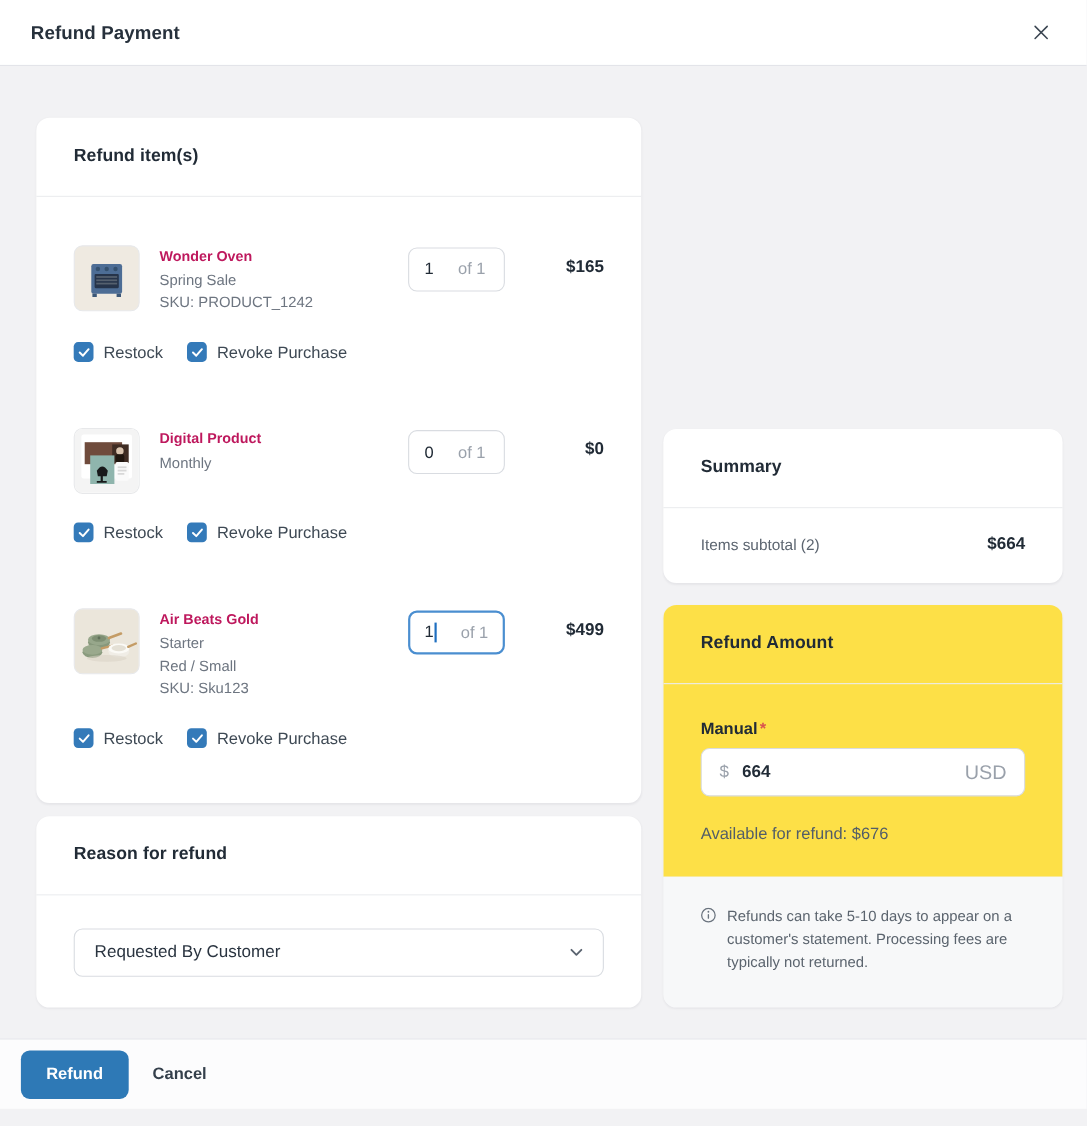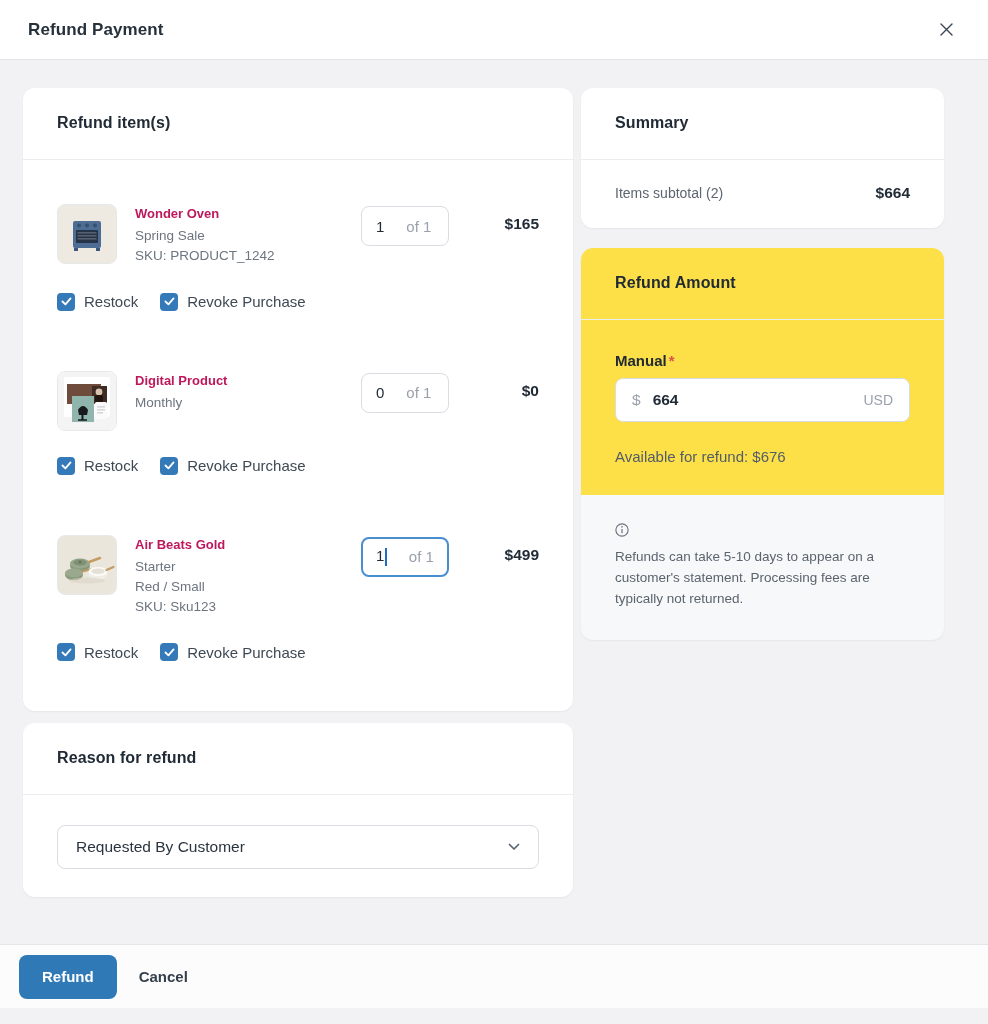--- a/index.html
+++ b/index.html
@@ -17,21 +17,21 @@
     padding:0 28px;
   }
   .modal-title { font-size:17px; font-weight:600; color:#27313c; letter-spacing:.1px; }
   .close-btn {
     width:28px; height:28px; display:flex; align-items:center; justify-content:center;
     cursor:pointer; color:#3b4652;
   }
 
   
   .content {
-    height:884px; padding:28px 23px; display:flex; gap:8px; align-items:flex-start;
+    height:884px; padding:28px 33px; display:flex; gap:20px; align-items:flex-end;
   }
   .card {
     background:#ffffff; border-radius:12px;
     box-shadow:0 1px 2px rgba(16,24,40,.05);
   }
   .card-head { padding:26px 34px 27px; border-bottom:1px solid #ebedef; }
   .card-head h2 { font-size:16px; font-weight:700; color:#212b36; letter-spacing:.1px; }
 
   .col-left  { width:550px; flex:none; }
   .col-right { width:363px; flex:none; }
@@ -92,27 +92,27 @@
   .req { color:#d9534f; font-weight:600; margin-left:2px; }
   .amount-input {
     height:44px; border:1px solid #d9dce1; border-radius:8px; background:#fff;
     display:flex; align-items:center; padding:0 16px; gap:12px;
   }
   .cur-prefix { font-size:15.5px; color:#9aa1ab; }
   .amount-field {
     border:none; outline:none; flex:1 1 auto; min-width:0;
     font-family:inherit; font-size:15.5px; font-weight:600; color:#212b36; background:transparent;
   }
-  .cur-code { font-size:14px; color:#9aa1ab; }
+  .cur-code { font-size:18px; color:#9aa1ab; }
   .available { margin-top:26px; font-size:15px; color:#525d68; }
 
   .note-box {
     background:#f7f8f9; padding:26px 34px 30px;
     display:flex; gap:10px; align-items:flex-start;
-    border-bottom-left-radius:12px; border-bottom-right-radius:12px;flex-direction:column;
+    border-bottom-left-radius:12px; border-bottom-right-radius:12px;
   }
   .note-box svg { flex:none; margin-top:2px; color:#6a737e; }
   .note-text { font-size:13.5px; color:#5b646e; line-height:1.55; }
 
   
   .modal-footer {
     height:64px; background:#fcfcfd; border-top:1px solid #e4e5e9;
     display:flex; align-items:center; padding:0 19px; gap:18px;
   }
   .btn-primary {

